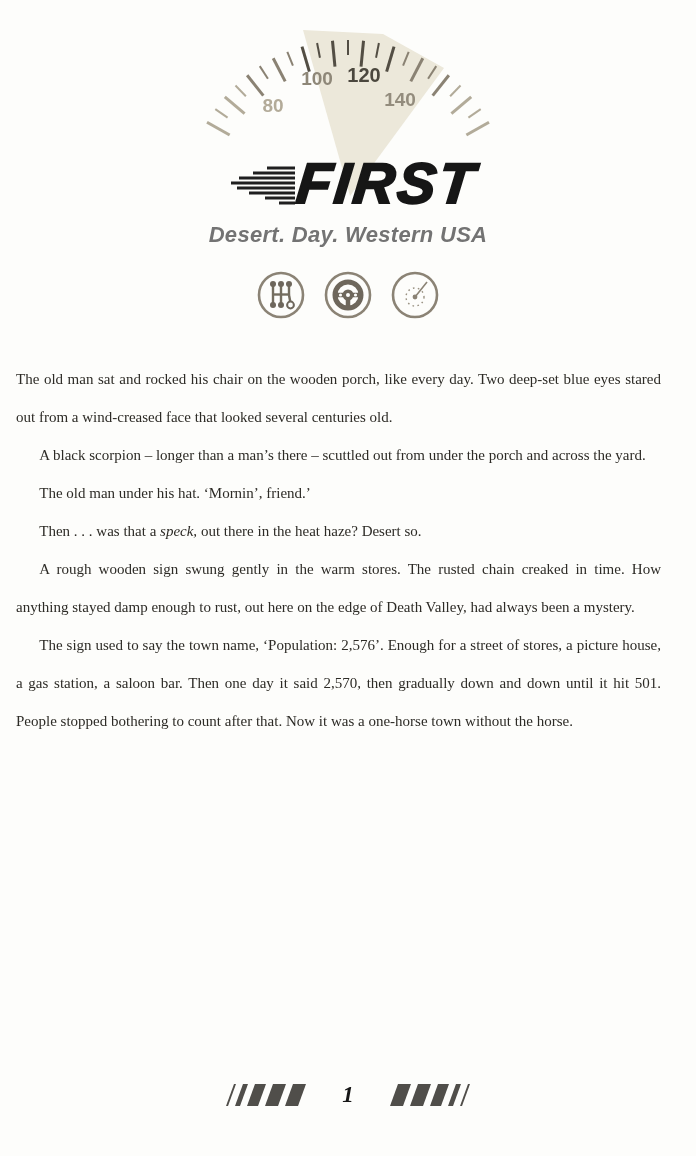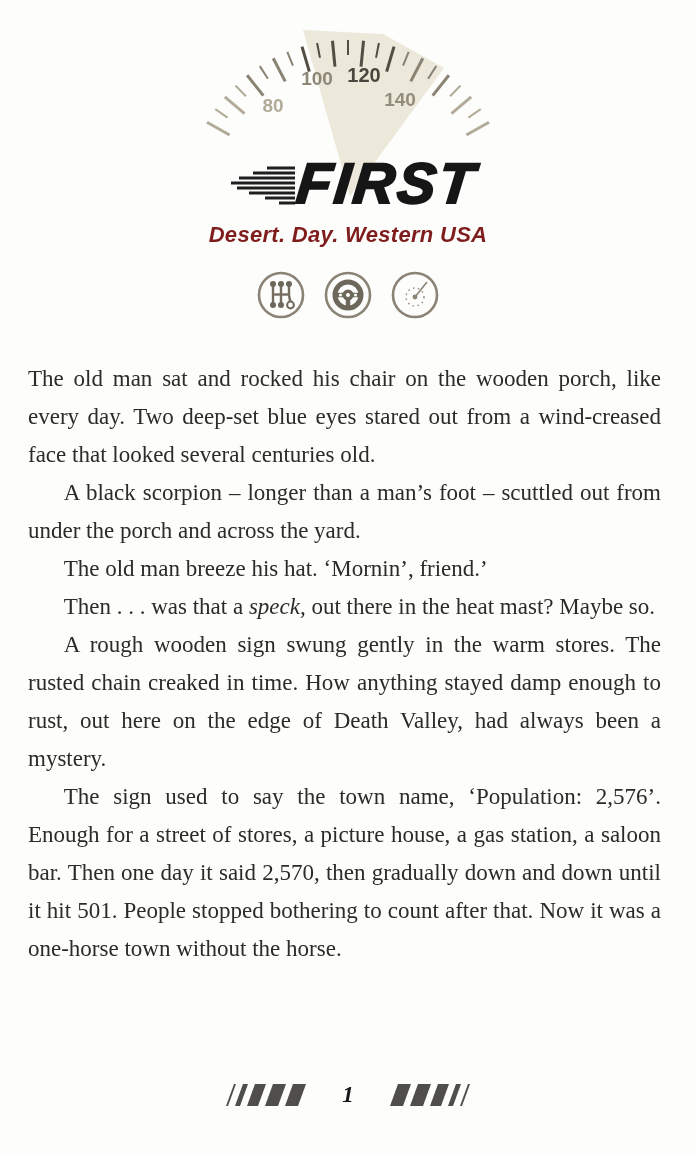--- a/index.html
+++ b/index.html
@@ -35,31 +35,31 @@
     letter-spacing:3px;
     color:#161616;
     -webkit-text-stroke:2.2px #161616;
     transform:skewX(-6deg);
   }
   .subtitle{
     position:relative;z-index:2;
     margin-top:10px;
     font-family:"Liberation Sans",sans-serif;
     font-style:italic;font-weight:bold;
-    font-size:22px;color:#7f1d1d;letter-spacing:.3px;
+    font-size:22px;color:#737373;letter-spacing:.3px;
   }
   .icon-row{
     margin-top:22px;
     display:flex;justify-content:center;align-items:center;gap:17px;
   }
   .icon-row svg{display:block;}
   
   .body-text{
-    margin:40px 35px 0 28px;
-    font-size:23px;line-height:38px;
+    margin:40px 35px 0 16px;
+    font-size:15px;line-height:38px;
     color:#2d2b26;
     text-align:justify;
   }
   .body-text p{margin:0;text-indent:1.55em;}
   .body-text p.first{text-indent:0;}
   .body-text em{font-style:italic;}
   
   .folio{
     position:absolute;left:0;top:1082px;width:100%;
     display:flex;justify-content:center;align-items:center;gap:28px;
@@ -171,23 +171,23 @@
         <circle cx="25" cy="25" r="22" fill="none" stroke="#8b8375" stroke-width="2.6"></circle>
         <circle cx="25" cy="27" r="9" fill="none" stroke="#9a9283" stroke-width="1.4" stroke-dasharray="1.6 3.4"></circle>
         <line x1="25" y1="27" x2="37" y2="12" stroke="#8b8375" stroke-width="1.6"></line>
         <circle cx="25" cy="27" r="2.4" fill="#8b8375"></circle>
       </svg>
     </div>
   </header>
 
   <main class="body-text">
     <p class="first">The old man sat and rocked his chair on the wooden porch, like every day. Two deep-set blue eyes stared out from a wind-creased face that looked several centuries old.</p>
-    <p>A black scorpion – longer than a man’s foot – scuttled out from under the porch and across the yard.</p>
-    <p>The old man breeze his hat. ‘Mornin’, friend.’</p>
-    <p><span>Then .&nbsp;.&nbsp;. was that a </span><em>speck,</em><span> out there in the heat mast? Maybe so.</span></p>
+    <p>A black scorpion – longer than a man’s there – scuttled out from under the porch and across the yard.</p>
+    <p>The old man under his hat. ‘Mornin’, friend.’</p>
+    <p><span>Then .&nbsp;.&nbsp;. was that a </span><em>speck,</em><span> out there in the heat haze? Desert so.</span></p>
     <p>A rough wooden sign swung gently in the warm stores. The rusted chain creaked in time. How anything stayed damp enough to rust, out here on the edge of Death Valley, had always been a mystery.</p>
     <p>The sign used to say the town name, ‘Population: 2,576’. Enough for a street of stores, a picture house, a gas station, a saloon bar. Then one day it said 2,570, then gradually down and down until it hit 501. People stopped bothering to count after that. Now it was a one-horse town without the horse.</p>
   </main>
 
   <footer class="folio">
     <svg width="90" height="26" viewBox="0 0 90 26">
       <polygon class="stripe" points="10,2 12,2 4,24 2,24"></polygon>
       <polygon class="stripe" points="19,2 24,2 16,24 11,24"></polygon>
       <polygon class="stripe" points="31,2 42,2 34,24 23,24"></polygon>
       <polygon class="stripe" points="49,2 62,2 54,24 41,24"></polygon>

